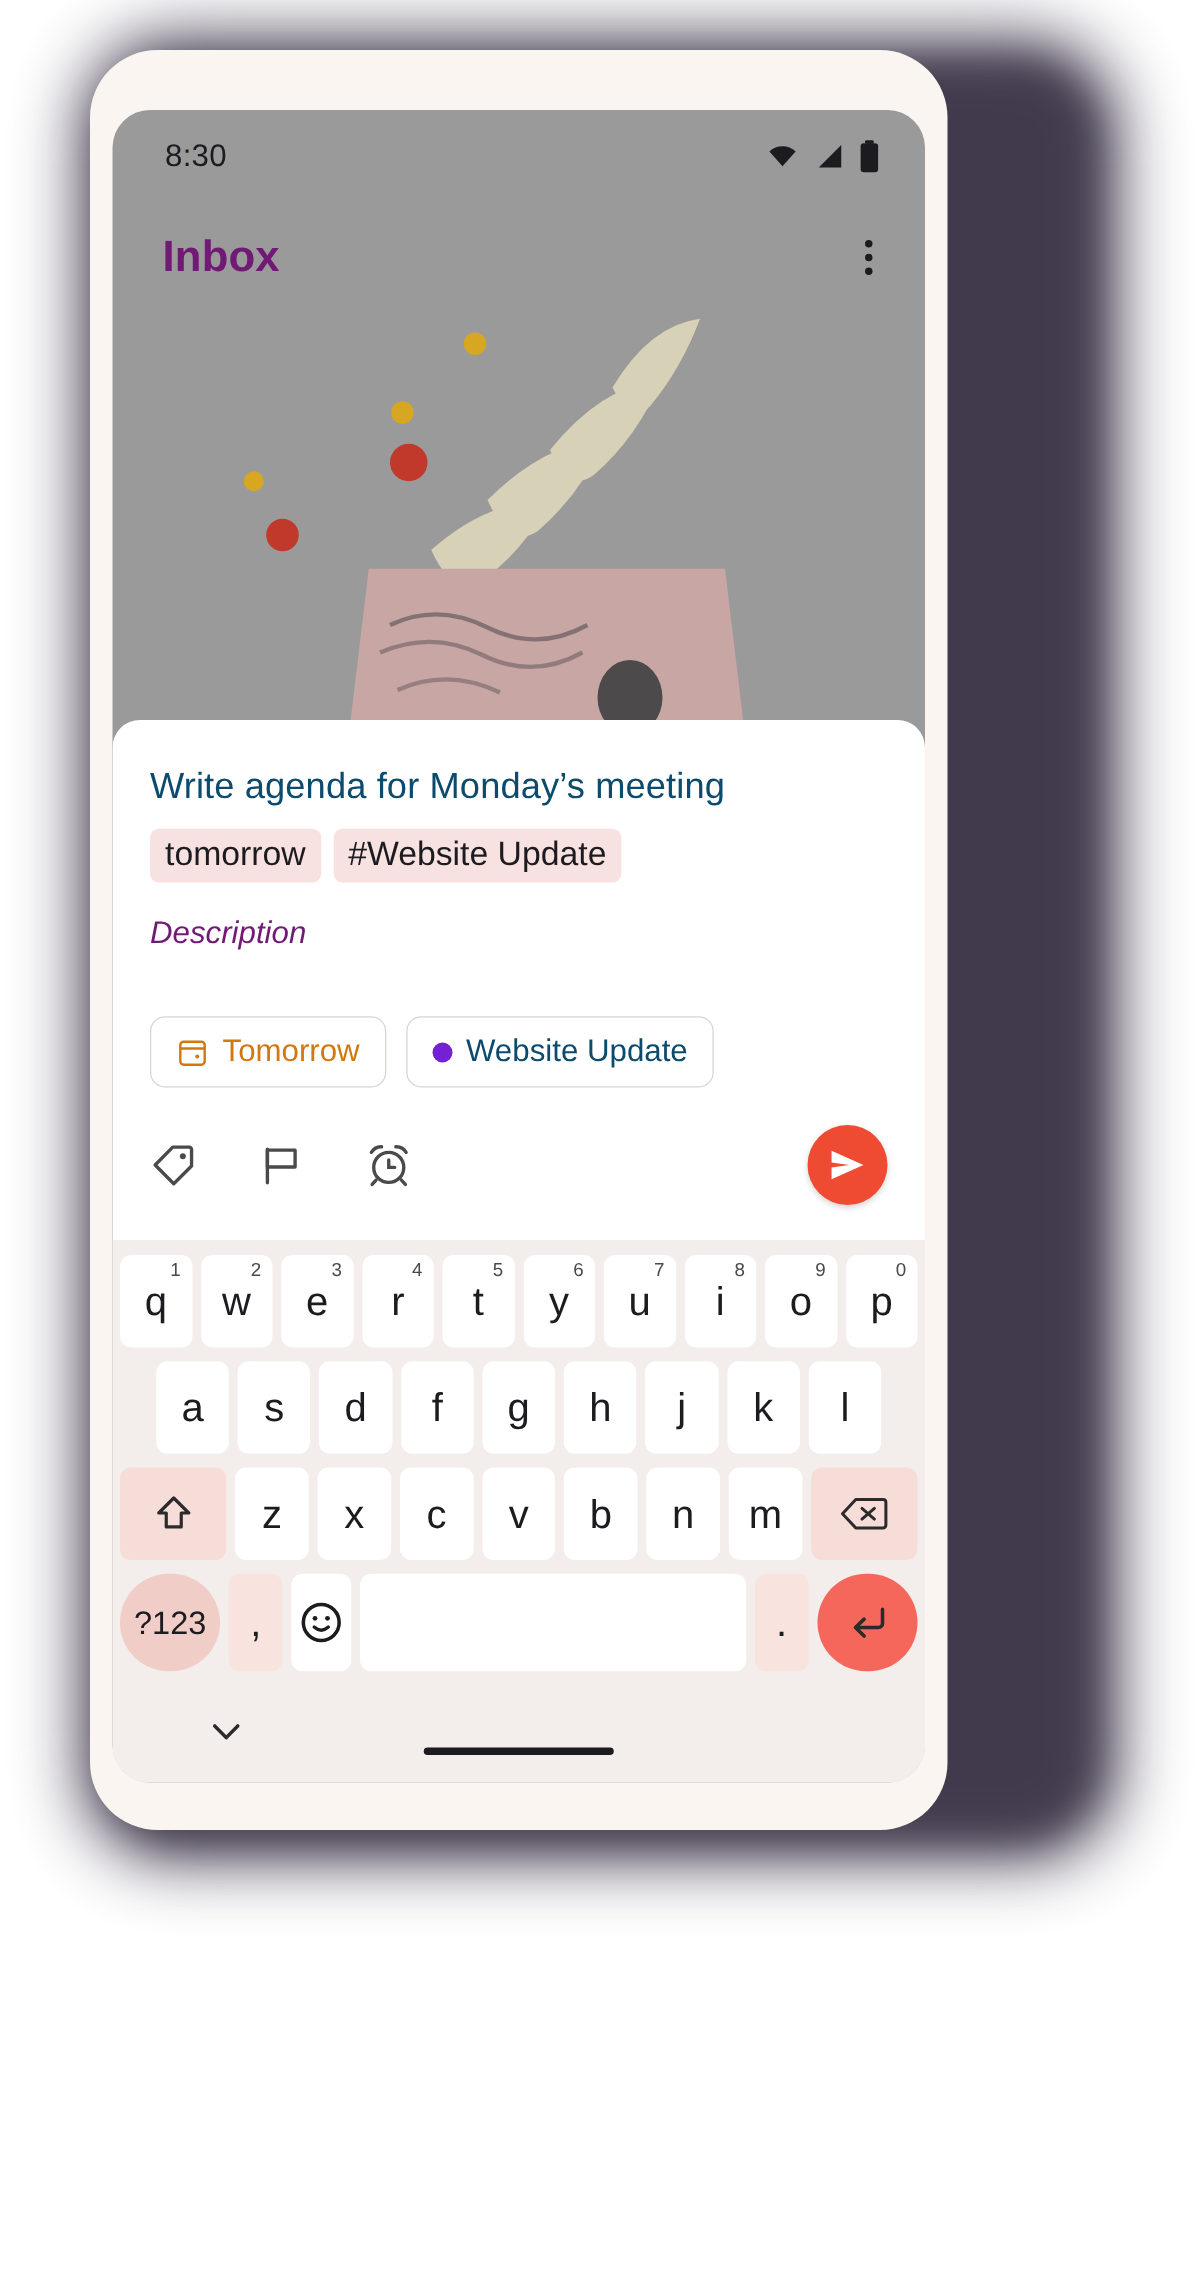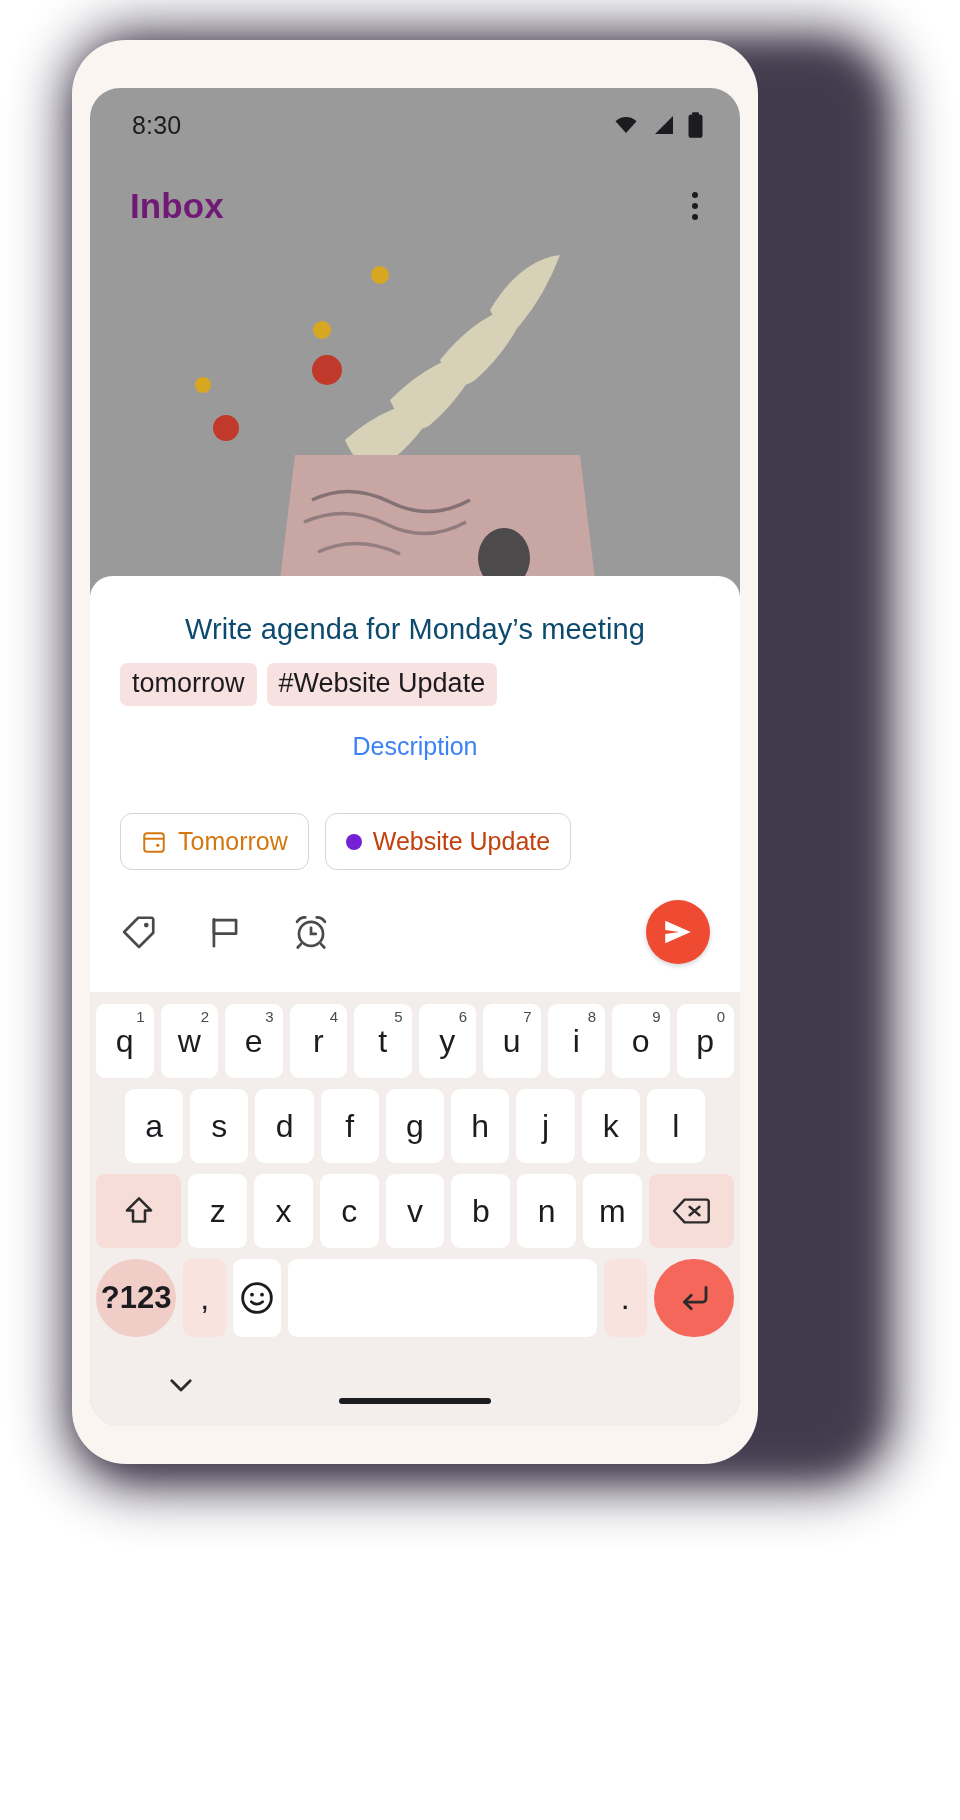--- a/index.html
+++ b/index.html
@@ -8,21 +8,20 @@
     background: #ffffff;
     font-family: "Liberation Sans", sans-serif;
     overflow: hidden;
   }
 
   
   .stage {
     position: relative;
     width: 960px; height: 1588px;
     background: #ffffff;
-    text-align: center;
   }
 
   .device-shadow {
     position: absolute;
     left: 62px; top: 26px;
     width: 836px; height: 1466px;
     border-radius: 76px;
     background: #3a3248;
     filter: blur(26px);
     opacity: .78;
@@ -114,38 +113,38 @@
   .hl-chip {
     background: #f8e2e1;
     border-radius: 7px;
     padding: 7px 12px 9px 12px;
     font-size: 27px; color: #1c1b1f;
     line-height: 1;
   }
 
   .description {
     padding: 26px 30px 0 30px;
-    font-size: 25px; color: #3b82f6;
+    font-size: 25px; color: #701a75; font-style: italic;
   }
 
   .chip-row-outline {
     display: flex; gap: 16px;
     padding: 52px 30px 0 30px;
   }
   .ochip {
     display: flex; align-items: center; gap: 11px;
     border: 1.5px solid #d8d3d0;
     border-radius: 12px;
     padding: 13px 20px;
     background: #fff;
     font-size: 25px;
     white-space: nowrap;
   }
   .ochip.date { color: #d4770f; }
-  .ochip.project { color: #c2410c; }
+  .ochip.project { color: #0c4a6e; }
   .proj-dot { width: 16px; height: 16px; border-radius: 50%; background: #7421d6; flex: none; }
 
   .action-row {
     display: flex; align-items: center;
     padding: 30px 30px 28px 30px;
     gap: 48px;
   }
   .action-icon { width: 38px; height: 38px; display: block; }
   .spacer { flex: 1; }
   .send-fab {
@@ -172,21 +171,21 @@
     font-size: 32px; color: #1c1b1f;
   }
   .key .num {
     position: absolute; top: 4px; right: 9px;
     font-size: 15px; color: #4a4a4a; font-weight: 500;
   }
   .krow.mid { padding: 0 29px; }
   .key.fn { background: #f7ddd8; flex: 1.45 1 0; }
   .key.wide-space { flex: 5.2 1 0; }
   .key.narrow { flex: .72 1 0; background: #f9e3de; }
-  .key.sym { background: #f1cdc7; border-radius: 40px; flex: 1.35 1 0; font-size: 31px; font-weight: bold; }
+  .key.sym { background: #f1cdc7; border-radius: 40px; flex: 1.35 1 0; font-size: 26px; }
   .key.emoji { flex: .8 1 0; font-size: 34px; }
   .key.enter { background: #f5675a; border-radius: 40px; flex: 1.35 1 0; }
   .krow.bottom .key { height: 78px; }
 
   .kb-footer {
     height: 78px;
     display: flex; align-items: center;
     position: relative;
   }
   .chev { margin-left: 68px; }

